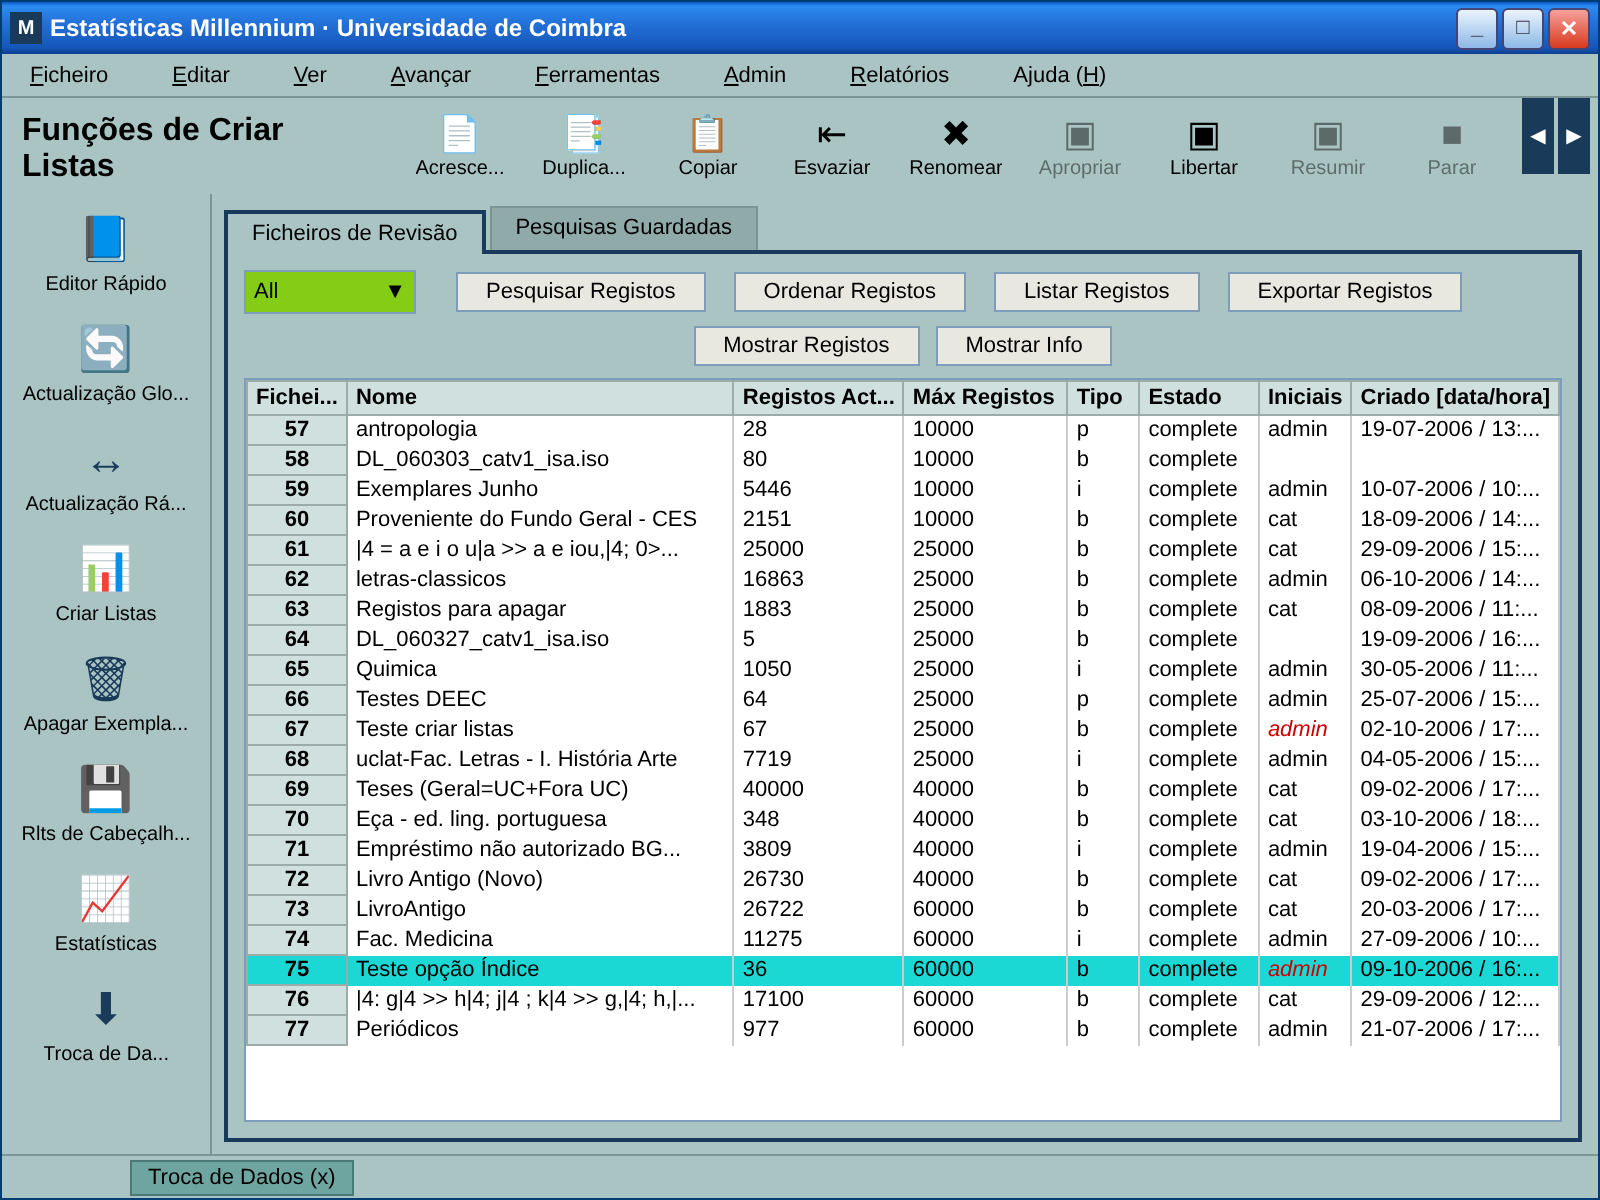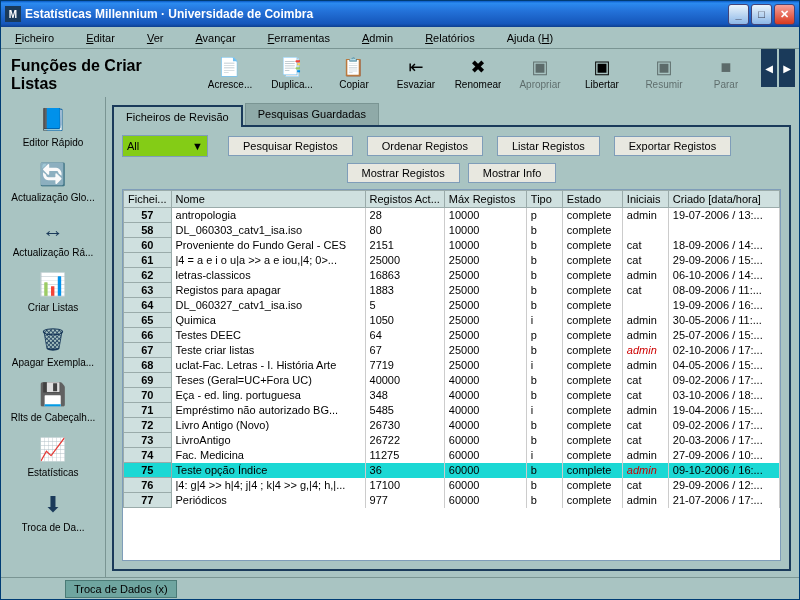--- a/index.html
+++ b/index.html
@@ -33,21 +33,21 @@
 .tabs { display: flex; border-bottom: 2px solid #1a3a5a; }
 .tab { padding: 4px 12px; background: #8faaa8; border: 1px solid #7a9593; border-bottom: none; margin-right: 2px; cursor: pointer; }
 .tab.active { background: #a9c4c2; border: 2px solid #1a3a5a; border-bottom: none; position: relative; top: 2px; font-weight: normal; }
 .tab-content { flex: 1; border: 2px solid #1a3a5a; border-top: none; background: #a9c4c2; display: flex; flex-direction: column; padding: 8px; overflow: hidden; }
 .button-row { display: flex; gap: 8px; margin-bottom: 6px; justify-content: flex-start; align-items: center; }
 .button-row.center { justify-content: center; }
 .sel { width: 86px; height: 22px; background: #84cc16; border: 1px solid #7f9db9; display: flex; align-items: center; padding: 0 4px; cursor: pointer; justify-content: space-between; }
 .btn { padding: 3px 14px; background: #e8e8e0; border: 1px solid #7f9db9; cursor: pointer; white-space: nowrap; }
 .table-wrap { flex: 1; background: white; border: 1px solid #7f9db9; overflow: auto; position: relative; }
 table { width: 100%; border-collapse: collapse; }
-th { background: #cfe0df; border: 1px solid #9aabaa; padding: 2px 4px; text-align: left; font-weight: normal; font-size: 11px; position: sticky; top: 0; white-space: nowrap; cursor: pointer; }
+th { background: #cfe0df; border: 1px solid #9aabaa; padding: 2px 4px; text-align: left; font-weight: bold; font-size: 11px; position: sticky; top: 0; white-space: nowrap; cursor: pointer; }
 td { border-left: 1px solid #ccc; border-right: 1px solid #ccc; padding: 1px 4px; font-size: 11px; white-space: nowrap; overflow: hidden; text-overflow: ellipsis; }
 td.idx { background: #cfe0df; border: 1px solid #9aabaa; text-align: center; font-weight: bold; cursor: pointer; width: 38px; }
 tr.selected td { background: #1bd8d4; }
 tr.selected td.idx { background: #1bd8d4; }
 .admin-red { color: #c00; font-style: italic; }
 .statusbar { height: 22px; background: #a9c4c2; border-top: 1px solid #7a9593; display: flex; align-items: center; padding: 0 4px; }
 .taskbtn { background: #6fa5a0; border: 1px solid #4a7a76; padding: 2px 8px; color: #000; font-size: 11px; cursor: pointer; margin-left: 60px; }
 .col-fichei { width: 42px; }
 .col-nome { width: 194px; }
 .col-reg { width: 78px; }
@@ -215,20 +215,30 @@
                     <td class="idx">58</td>
                     <td>DL_060303_catv1_isa.iso</td>
                     <td>80</td>
                     <td>10000</td>
                     <td>b</td>
                     <td>complete</td>
                     <td></td>
                     <td></td>
                   </tr>
                   <tr>
+                    <td class="idx">59</td>
+                    <td>Exemplares Junho</td>
+                    <td>5446</td>
+                    <td>10000</td>
+                    <td>i</td>
+                    <td>complete</td>
+                    <td>admin</td>
+                    <td>10-07-2006 / 10:...</td>
+                  </tr>
+                  <tr>
                     <td class="idx">60</td>
                     <td>Proveniente do Fundo Geral - CES</td>
                     <td>2151</td>
                     <td>10000</td>
                     <td>b</td>
                     <td>complete</td>
                     <td>cat</td>
                     <td>18-09-2006 / 14:...</td>
                   </tr>
                   <tr>
@@ -327,21 +337,21 @@
                     <td>348</td>
                     <td>40000</td>
                     <td>b</td>
                     <td>complete</td>
                     <td>cat</td>
                     <td>03-10-2006 / 18:...</td>
                   </tr>
                   <tr>
                     <td class="idx">71</td>
                     <td>Empréstimo não autorizado BG...</td>
-                    <td>5485</td>
+                    <td>3809</td>
                     <td>40000</td>
                     <td>i</td>
                     <td>complete</td>
                     <td>admin</td>
                     <td>19-04-2006 / 15:...</td>
                   </tr>
                   <tr>
                     <td class="idx">72</td>
                     <td>Livro Antigo (Novo)</td>
                     <td>26730</td>

